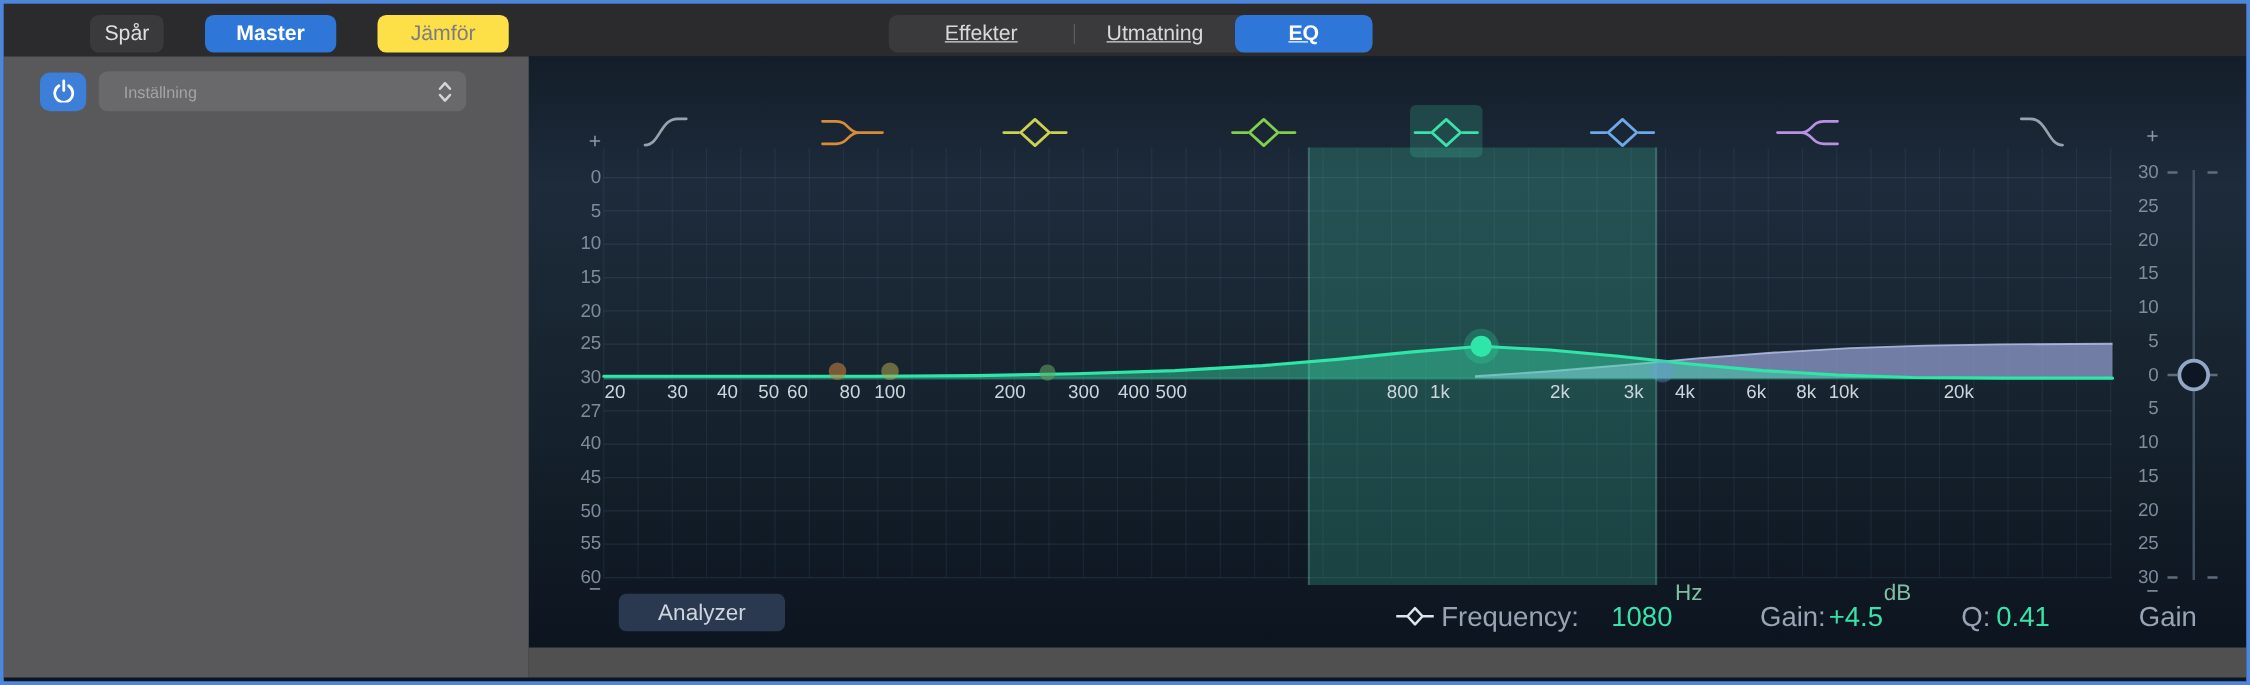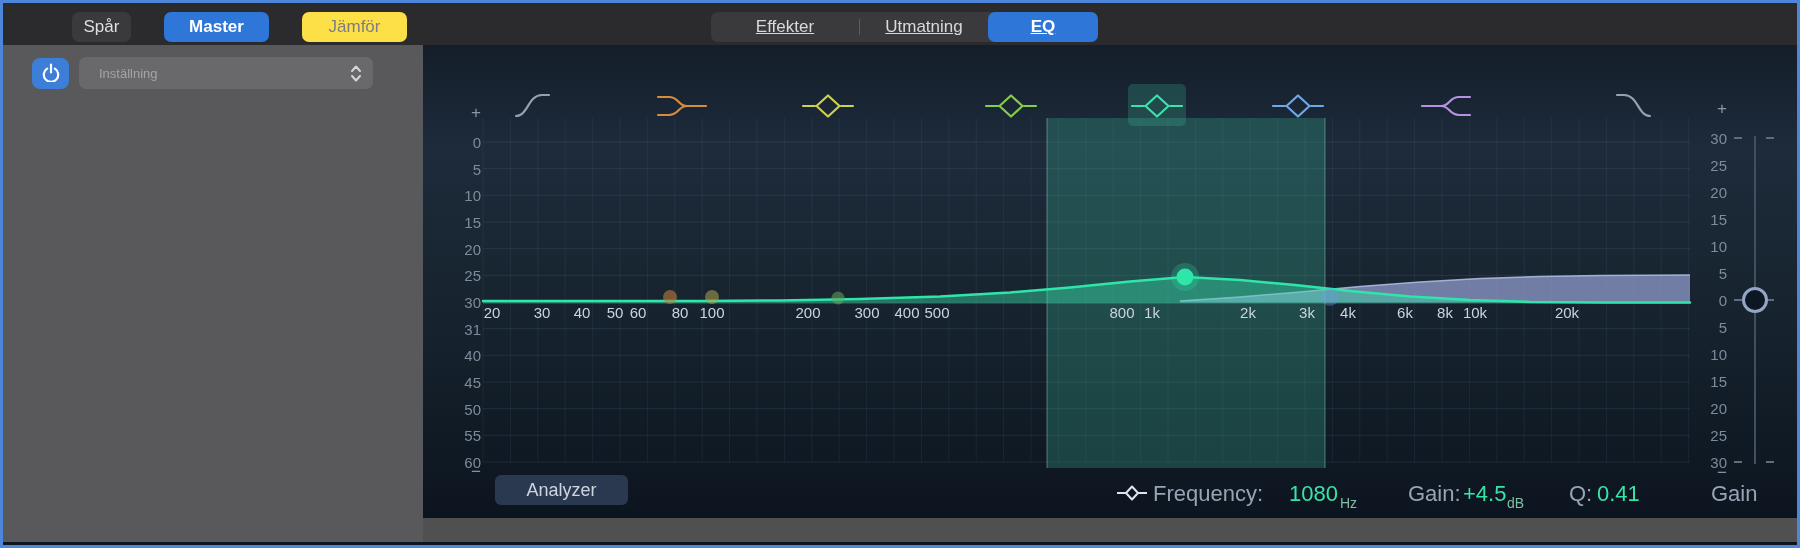--- a/index.html
+++ b/index.html
@@ -56,21 +56,21 @@
   .slider-dash{position:absolute;width:8px;height:2px;background:#5f6c7c;}
   .slider-knob{position:absolute;left:1319px;top:242px;width:26px;height:26px;border-radius:50%;
                border:3px solid #93a6c6;background:#0d1724;box-sizing:border-box;cursor:default;}
 
   
   .analyzer-btn{position:absolute;left:72px;top:430px;width:133px;height:30px;background:#2a3950;
         border:none;border-radius:6px;color:#cdd5df;font-size:18px;cursor:default;}
   .ro{position:absolute;top:436px;font-size:22px;white-space:nowrap;}
   .ro.lbl{color:#98a4b4;}
   .ro.val{color:#38e3a8;}
-  .ro.unit{top:419px;font-size:14px;color:#7fbfa4;margin-top:31px;}
+  .ro.unit{top:419px;font-size:18px;color:#7fbfa4;}
   .ro-icon{position:absolute;left:692px;top:438px;}
 </style>
 </head>
 <body>
 
 <div class="app">
   <div class="border-frame"></div>
 
   <div class="topbar">
     <div class="tab-group-left">
@@ -263,21 +263,21 @@
       </div>
     <div id="left-scale">
         <span class="scale-num scale-sign" style="left: 14px; top: 68px;">+</span>
         <span class="scale-num" style="left: 14px; top: 97px;">0</span>
         <span class="scale-num" style="left: 14px; top: 123.67px;">5</span>
         <span class="scale-num" style="left: 14px; top: 150.34px;">10</span>
         <span class="scale-num" style="left: 14px; top: 177.01px;">15</span>
         <span class="scale-num" style="left: 14px; top: 203.68px;">20</span>
         <span class="scale-num" style="left: 14px; top: 230.35px;">25</span>
         <span class="scale-num" style="left: 14px; top: 257.02px;">30</span>
-        <span class="scale-num" style="left: 14px; top: 283.69px;">31</span>
+        <span class="scale-num" style="left: 14px; top: 283.69px;">27</span>
         <span class="scale-num" style="left: 14px; top: 310.36px;">40</span>
         <span class="scale-num" style="left: 14px; top: 337.03px;">45</span>
         <span class="scale-num" style="left: 14px; top: 363.7px;">50</span>
         <span class="scale-num" style="left: 14px; top: 390.37px;">55</span>
         <span class="scale-num" style="left: 14px; top: 417.04px;">60</span>
         <span class="scale-num scale-sign" style="left: 14px; top: 427px;">−</span>
       </div>
     <div id="right-scale">
         <span class="scale-num scale-sign" style="left: 1260px; top: 64px;">+</span>
         <span class="scale-num" style="left: 1260px; top: 93px;">30</span>

